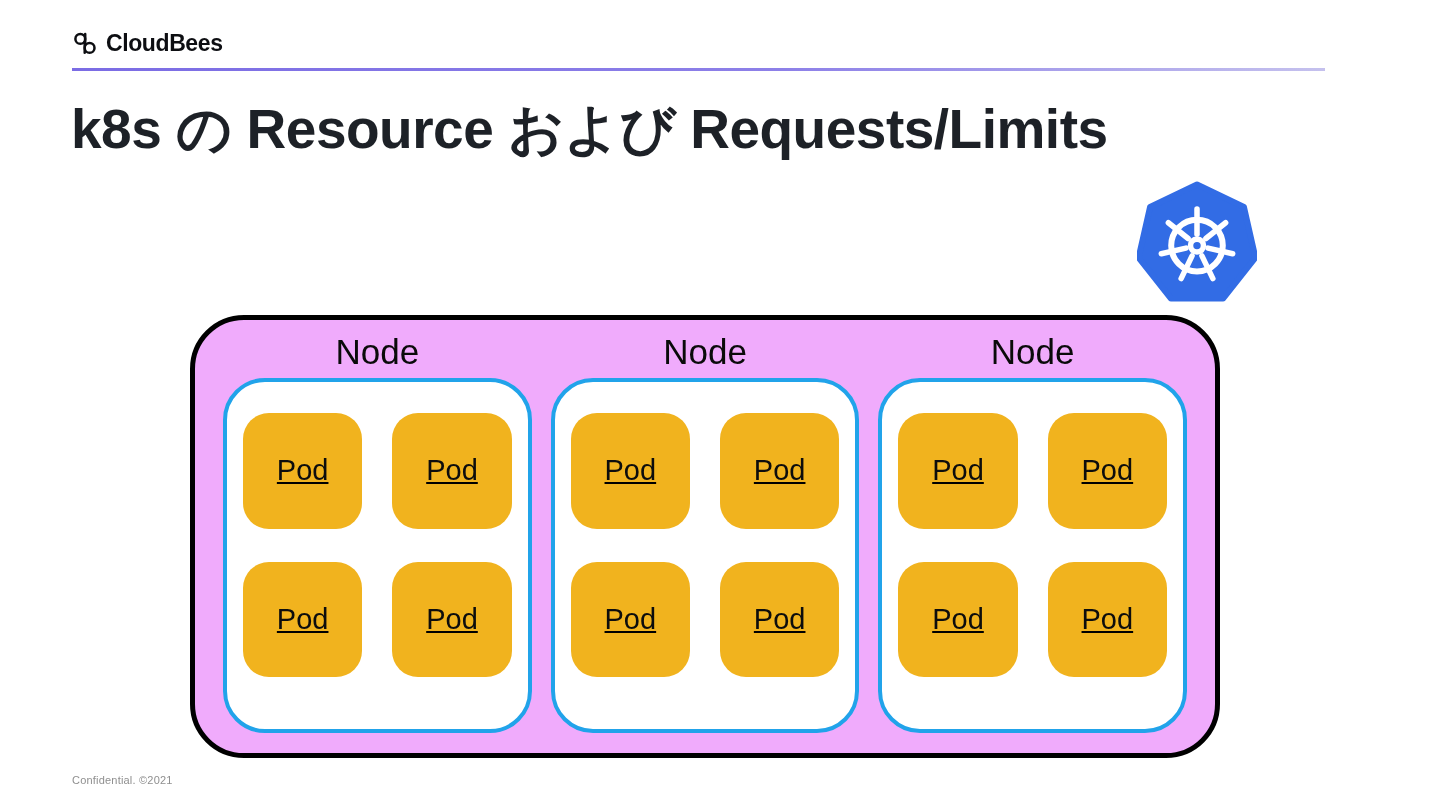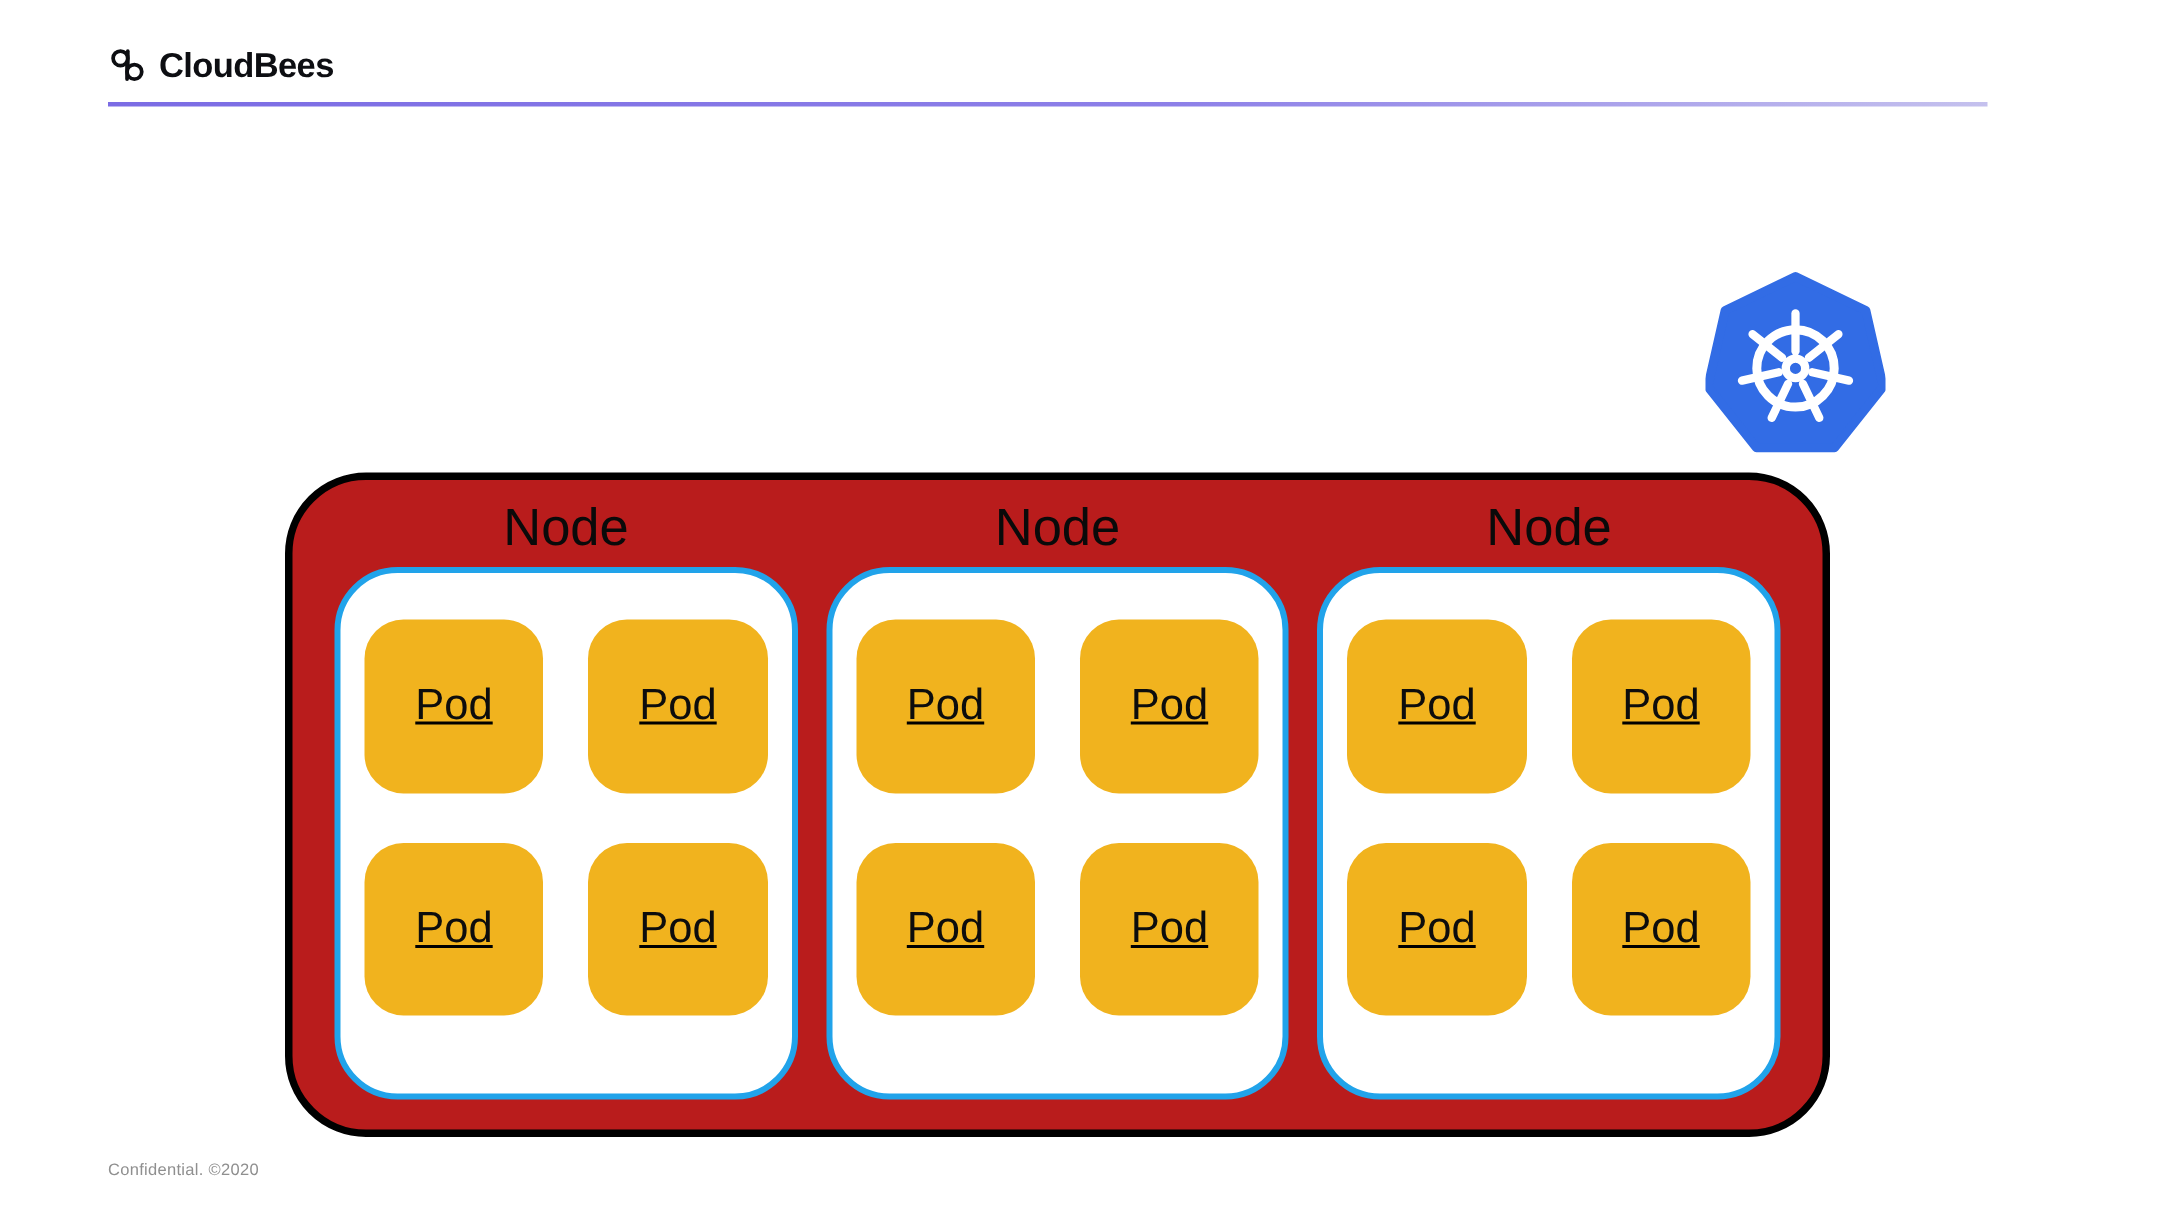--- a/index.html
+++ b/index.html
@@ -70,21 +70,21 @@
     left: 190px;
     top: 315px;
     width: 1030px;
     height: 443px;
     box-sizing: border-box;
     border: 5px solid #000000;
     border-radius: 54px;
     display: flex;
     gap: 19px;
     padding: 8px 28px 20px 28px;
-    background: #b91c1c;
+    background: #f0abfc;
   }
   .node {
     flex: 1;
     display: flex;
     flex-direction: column;
     min-width: 0;
   }
   .node-label {
     height: 50px;
     line-height: 48px;
@@ -136,20 +136,21 @@
         <circle cx="8.3" cy="8.9" r="4.9" stroke="#0d0e12" stroke-width="2.5"></circle>
         <path d="M13.2 4.1 L13.2 14.8" stroke="#0d0e12" stroke-width="2.5" stroke-linecap="round"></path>
         <circle cx="17.6" cy="17.9" r="4.9" stroke="#0d0e12" stroke-width="2.5"></circle>
         <path d="M12.7 22.7 L12.7 12.0" stroke="#0d0e12" stroke-width="2.5" stroke-linecap="round"></path>
       </svg>
     </span>
     <span class="brand-name">CloudBees</span>
   </div>
   <div class="divider"></div>
 
+  <h1 class="page-title">k8s の Resource および Requests/Limits</h1>
 
   <div class="k8s-logo">
     <svg viewBox="0 0 100 100">
       <polygon points="50,2 89.1,20.8 98.7,63.1 71.7,97.1 28.3,97.1 1.3,63.1 10.9,20.8" fill="#326ce5" stroke="#326ce5" stroke-width="5" stroke-linejoin="round"></polygon>
       <circle cx="50" cy="53" r="21.5" fill="none" stroke="#ffffff" stroke-width="5"></circle>
       <circle cx="50" cy="53" r="5.4" fill="none" stroke="#ffffff" stroke-width="4.6"></circle>
       <g stroke="#ffffff" stroke-width="4.6" stroke-linecap="round">
         <line x1="50" y1="43.5" x2="50" y2="22.5"></line>
         <line x1="57.43" y1="47.08" x2="73.85" y2="33.98"></line>
         <line x1="59.26" y1="55.11" x2="79.73" y2="59.79"></line>
@@ -188,15 +189,15 @@
       <div class="node-box">
         <div class="pod">Pod</div>
         <div class="pod">Pod</div>
         <div class="pod">Pod</div>
         <div class="pod">Pod</div>
       </div>
     </div>
 
   </div>
 
-  <div class="footer-note">Confidential. ©2020</div>
+  <div class="footer-note">Confidential. ©2021</div>
 
 </div>
 
 </body></html>

